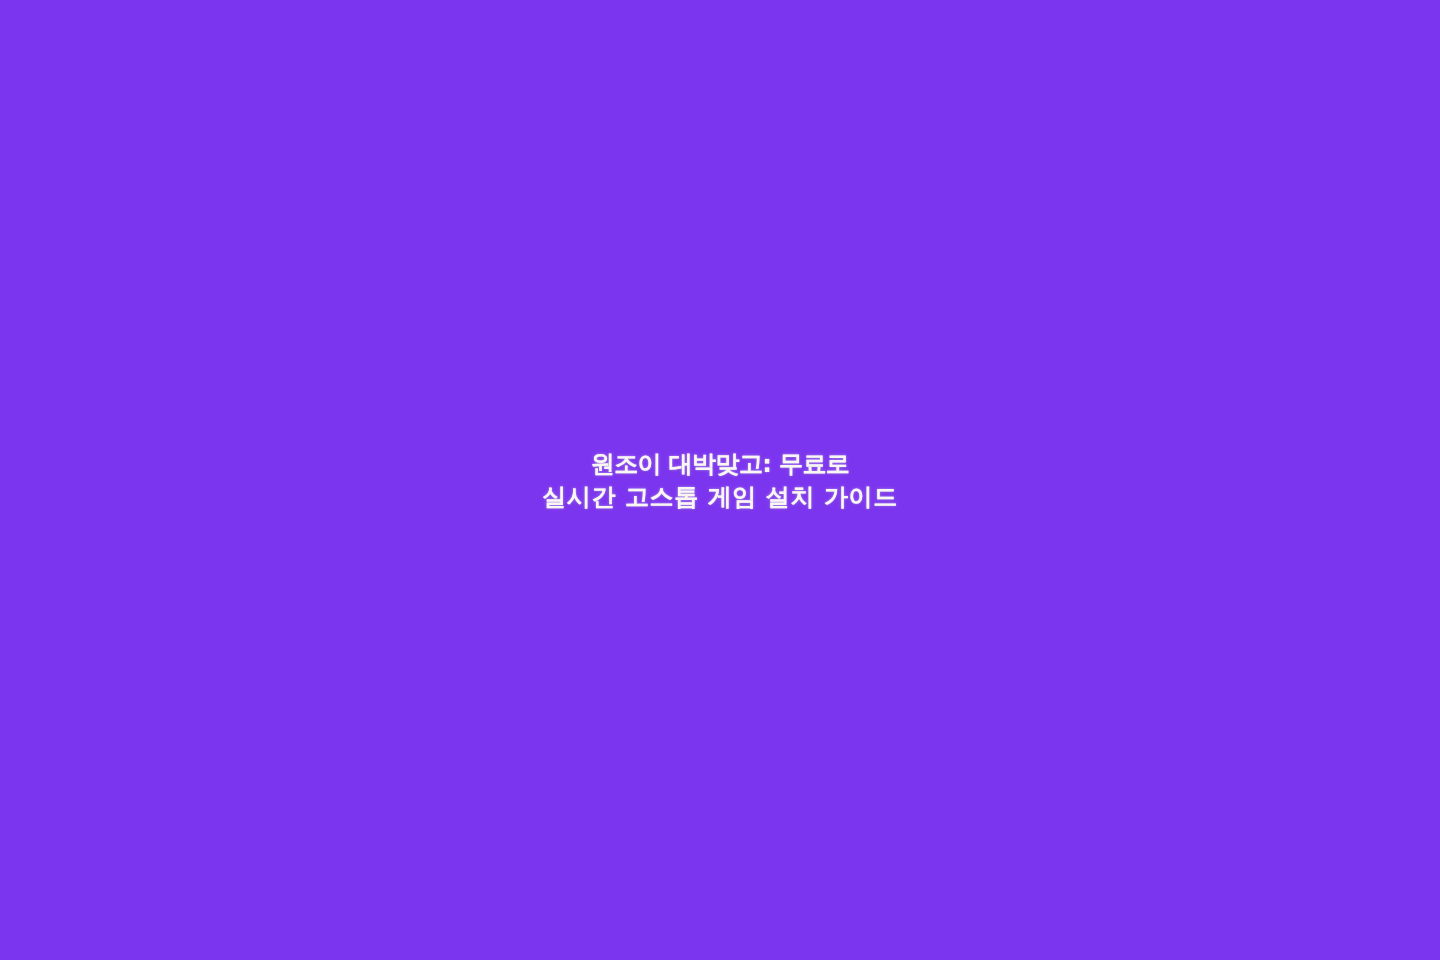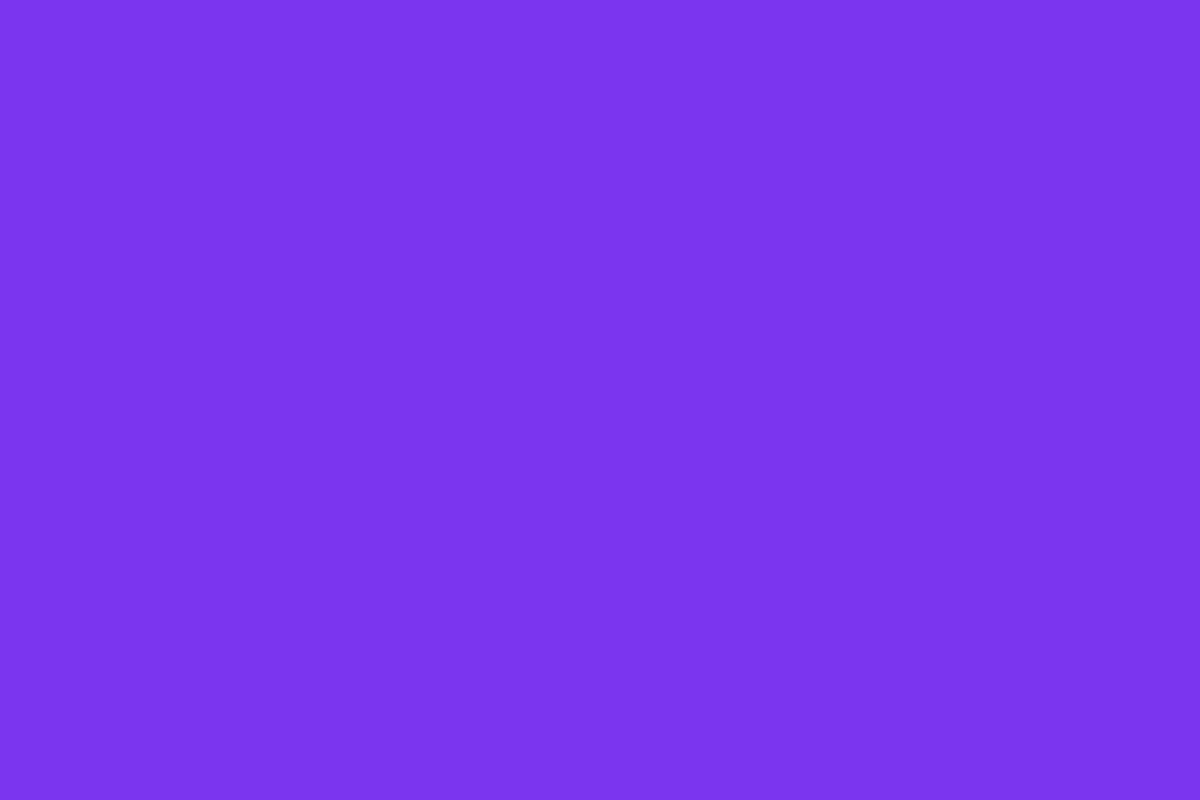--- a/index.html
+++ b/index.html
@@ -54,15 +54,17 @@
   #headline .hl-line.line-wide {
     letter-spacing: 0.5px;
   }
 </style>
 </head>
 <body>
 
 <div id="banner" style="background: rgb(124, 53, 238);">
 
   <h1 id="headline" style="color: rgb(249, 247, 244); font-size: 20px; line-height: 28px;">
+    <span class="hl-line line-1">원조이 대박맞고: 무료로</span>
+    <span class="hl-line line-3 line-wide">실시간 고스톱 게임 설치 가이드</span>
   </h1>
 
 </div>
 
 </body></html>

